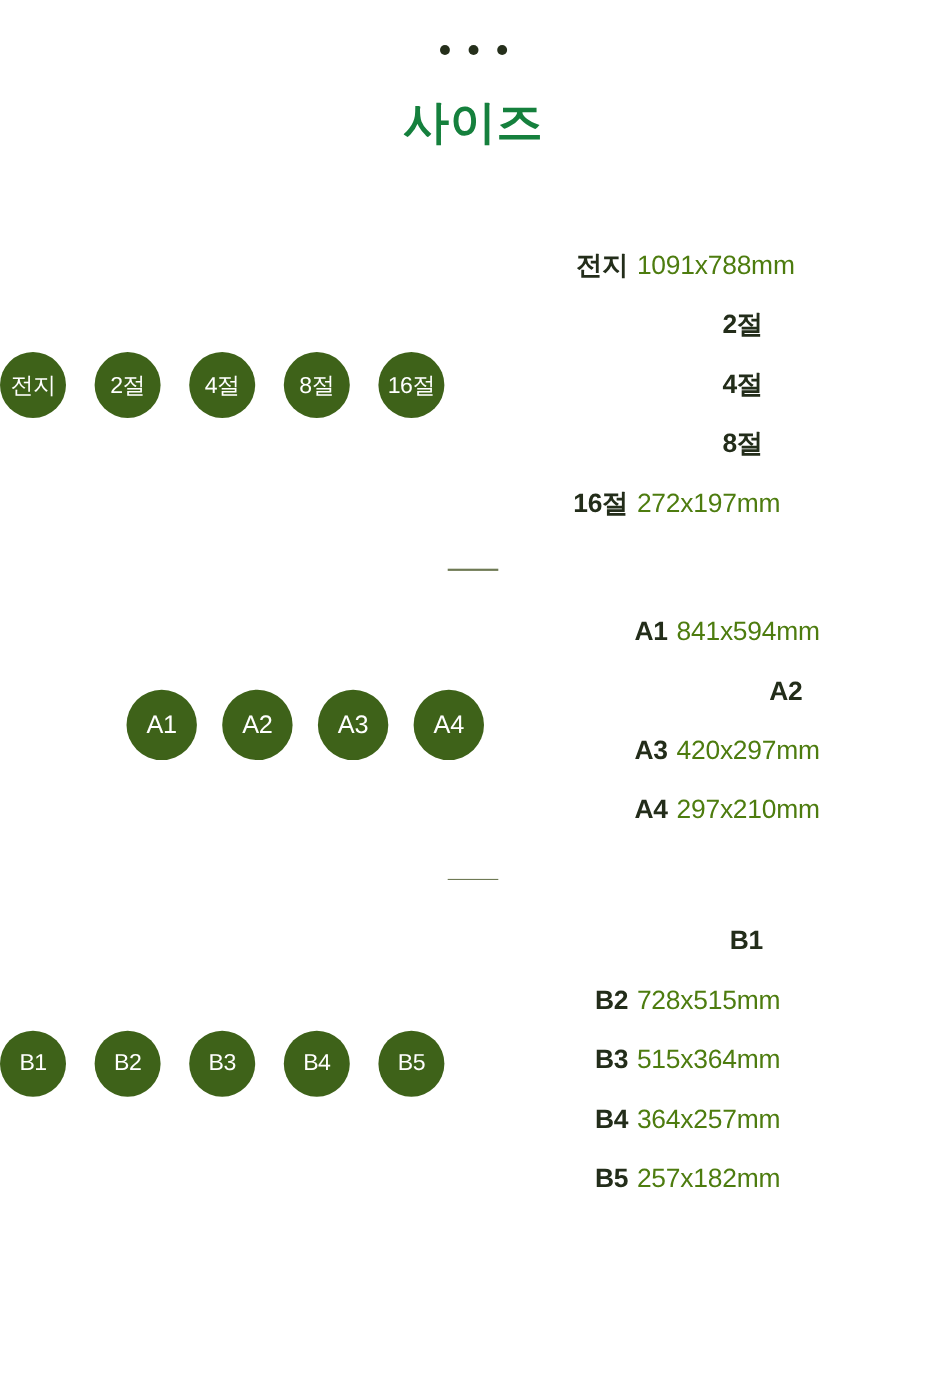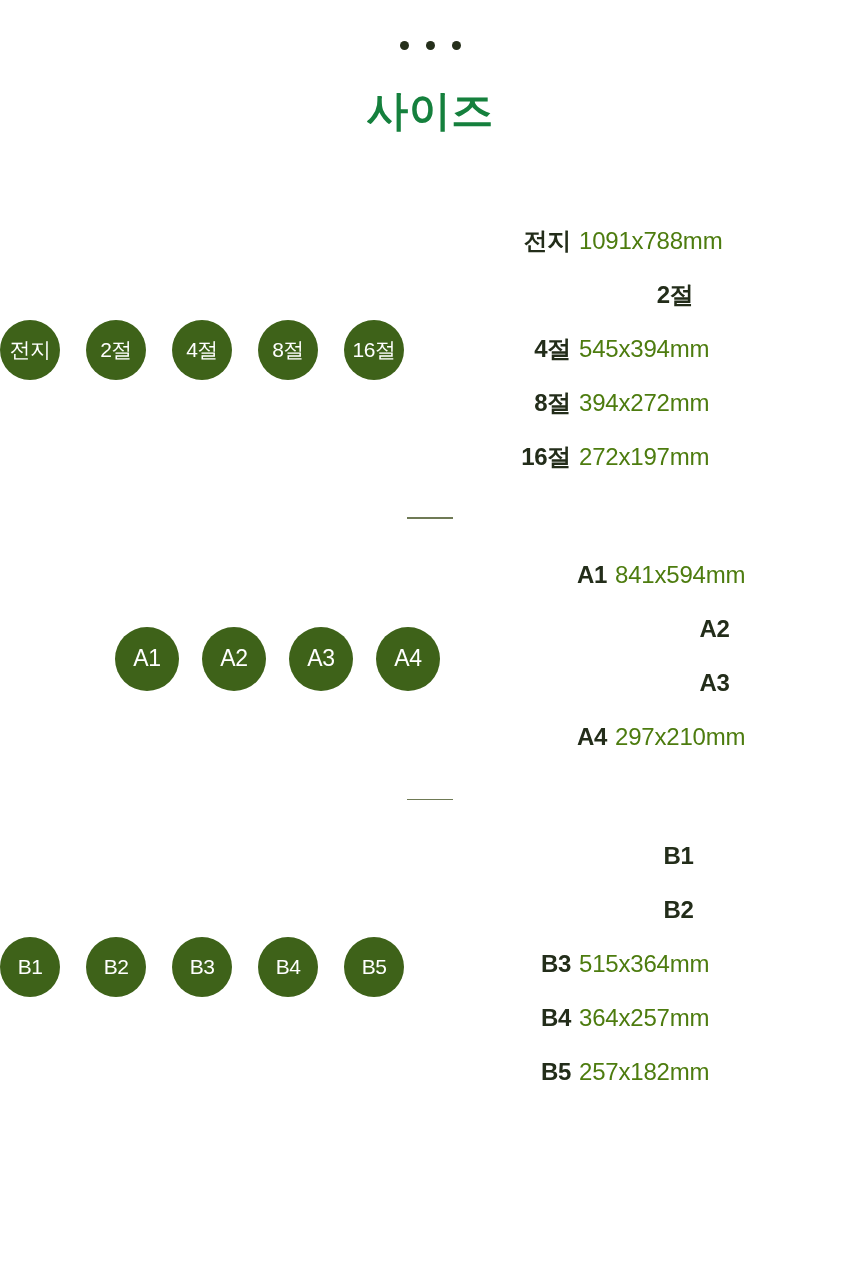--- a/index.html
+++ b/index.html
@@ -168,25 +168,23 @@
     <div class="spec-list">
       <div class="spec-row">
         <span class="spec-label">전지</span>
         <span class="spec-value">1091x788mm</span>
       </div>
       <div class="spec-row">
         <span class="spec-label">2절</span>
       </div>
       <div class="spec-row">
         <span class="spec-label">4절</span>
-        <span class="spec-value">545x394mm</span>
       </div>
       <div class="spec-row">
         <span class="spec-label">8절</span>
-        <span class="spec-value">394x272mm</span>
       </div>
       <div class="spec-row">
         <span class="spec-label">16절</span>
         <span class="spec-value">272x197mm</span>
       </div>
     </div>
   </div>
 
   <div class="divider"></div>
 
@@ -209,20 +207,21 @@
     <div class="spec-list">
       <div class="spec-row">
         <span class="spec-label">A1</span>
         <span class="spec-value">841x594mm</span>
       </div>
       <div class="spec-row">
         <span class="spec-label">A2</span>
       </div>
       <div class="spec-row">
         <span class="spec-label">A3</span>
+        <span class="spec-value">420x297mm</span>
       </div>
       <div class="spec-row">
         <span class="spec-label">A4</span>
         <span class="spec-value">297x210mm</span>
       </div>
     </div>
   </div>
 
   <div class="divider"></div>
 
@@ -244,20 +243,21 @@
         <span>B5</span>
       </div>
     </div>
 
     <div class="spec-list">
       <div class="spec-row">
         <span class="spec-label">B1</span>
       </div>
       <div class="spec-row">
         <span class="spec-label">B2</span>
+        <span class="spec-value">728x515mm</span>
       </div>
       <div class="spec-row">
         <span class="spec-label">B3</span>
         <span class="spec-value">515x364mm</span>
       </div>
       <div class="spec-row">
         <span class="spec-label">B4</span>
         <span class="spec-value">364x257mm</span>
       </div>
       <div class="spec-row">

